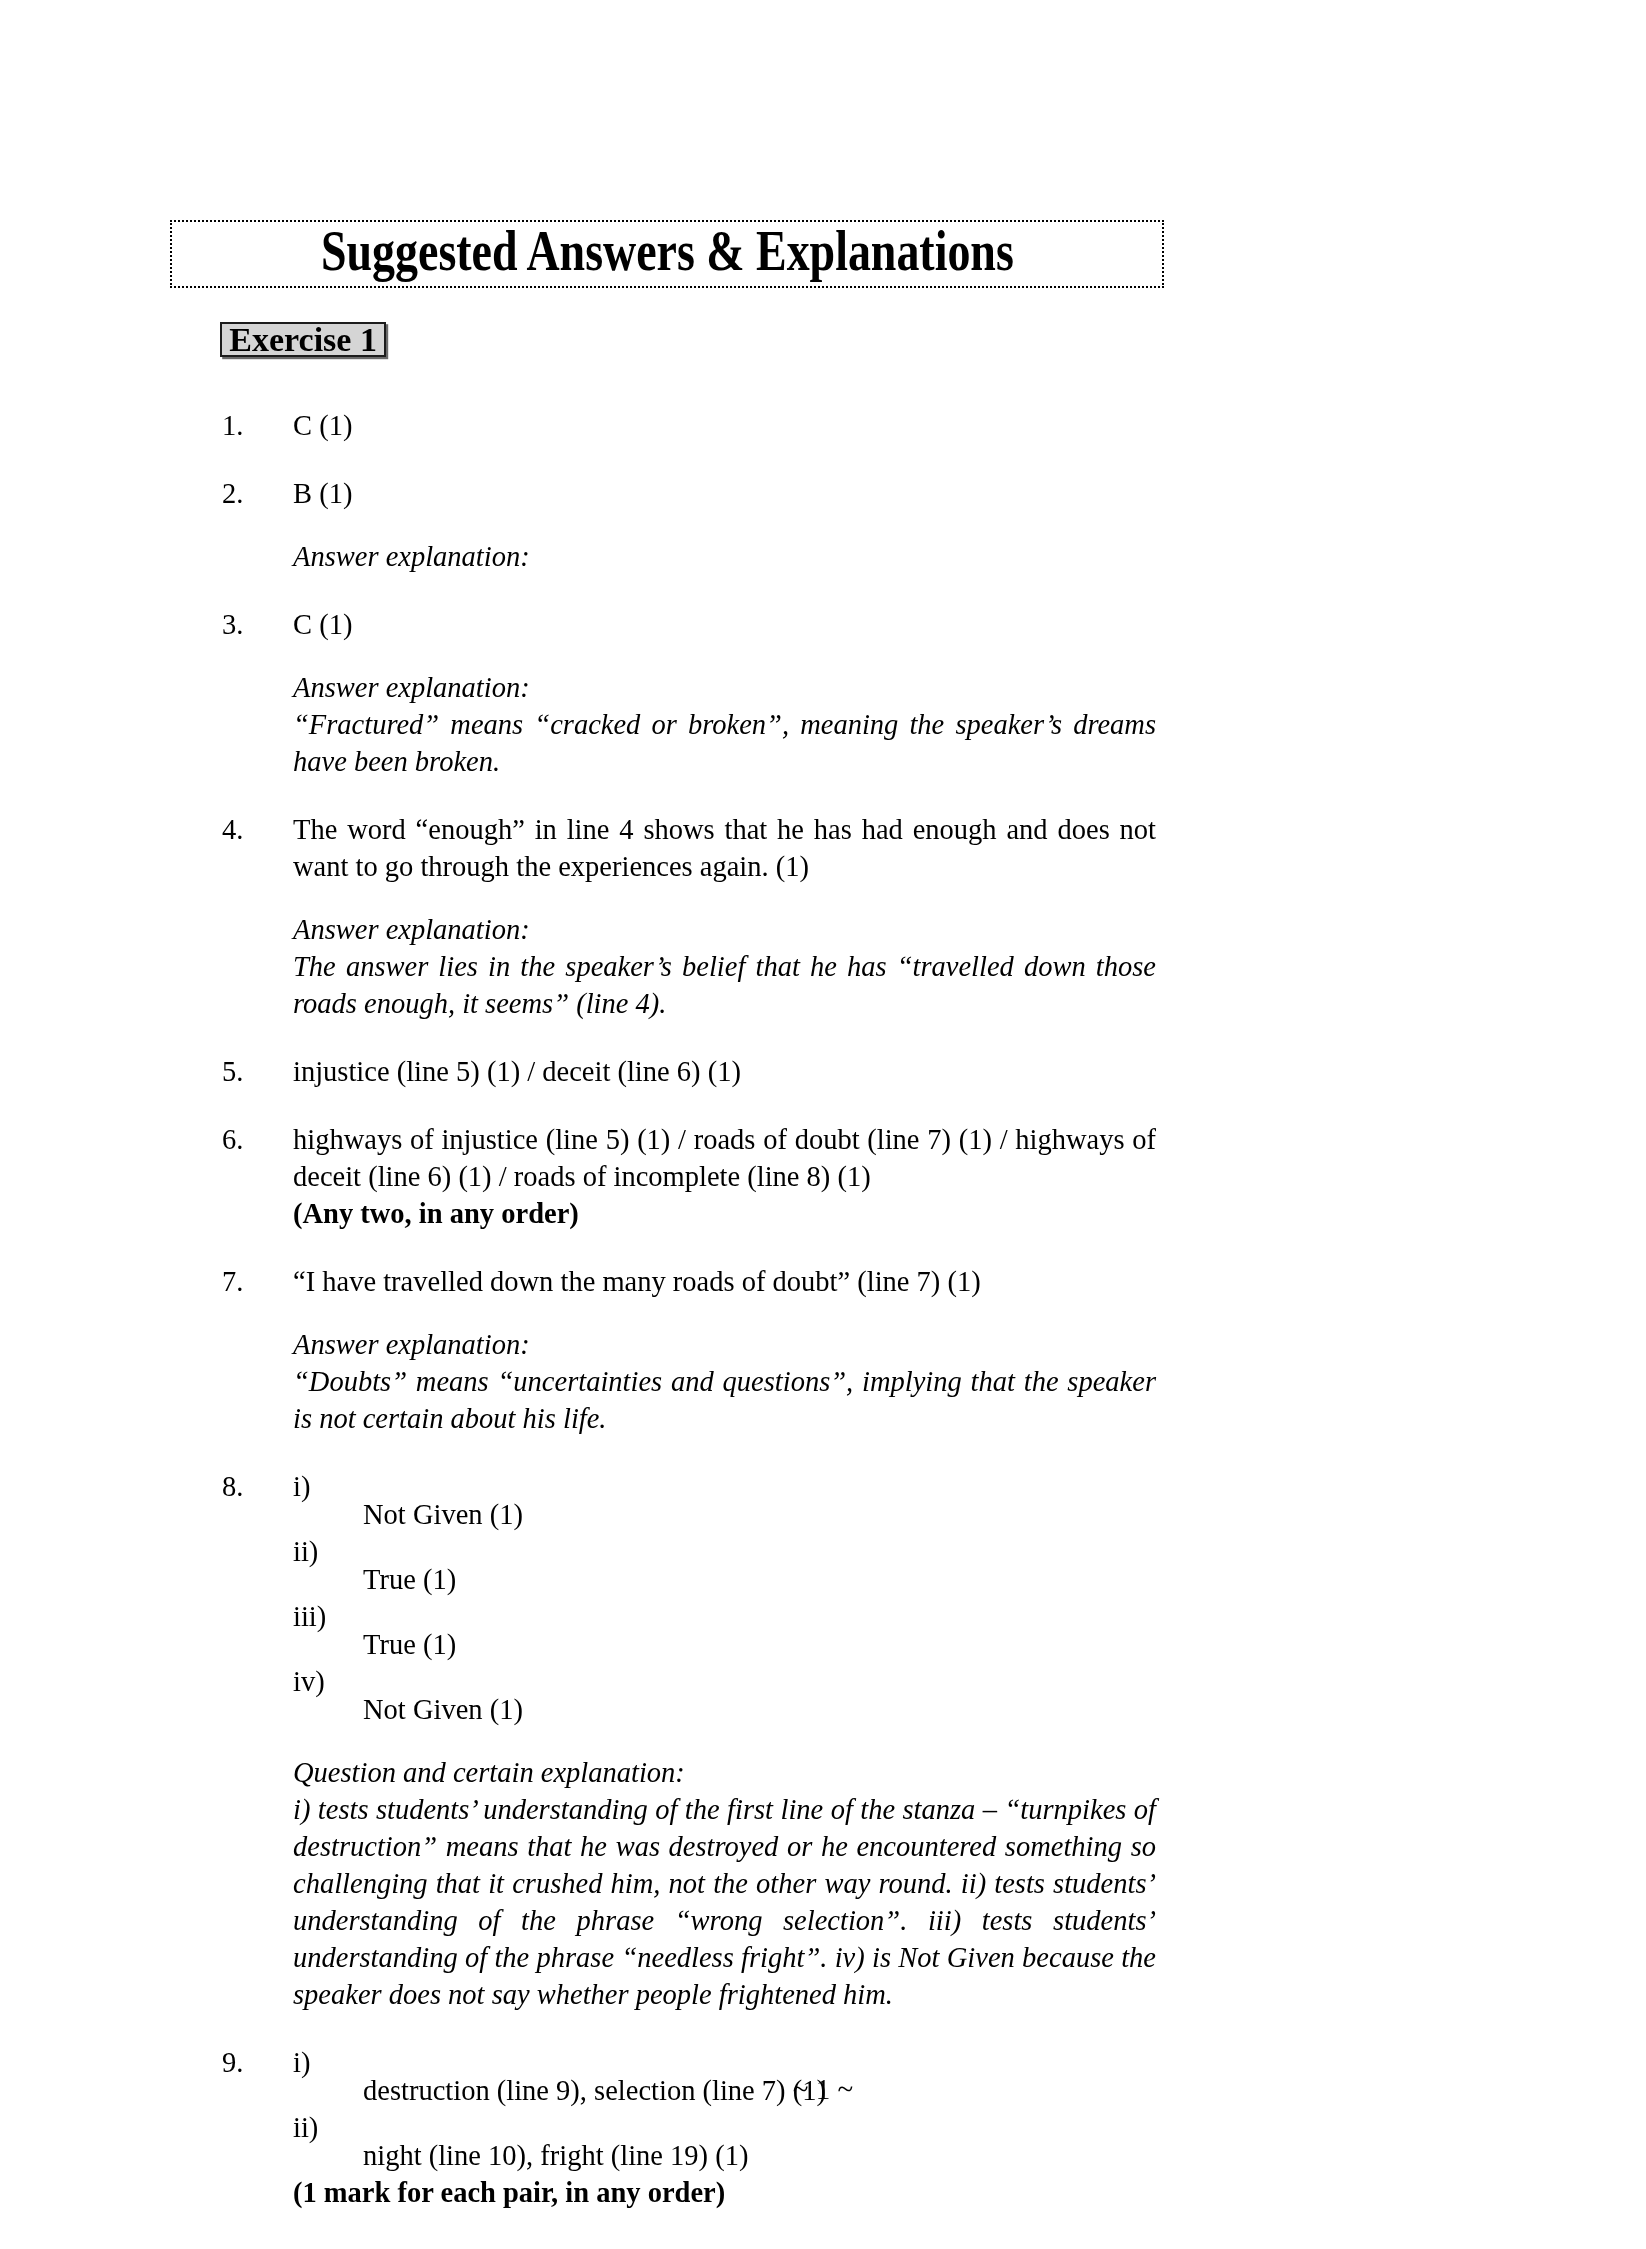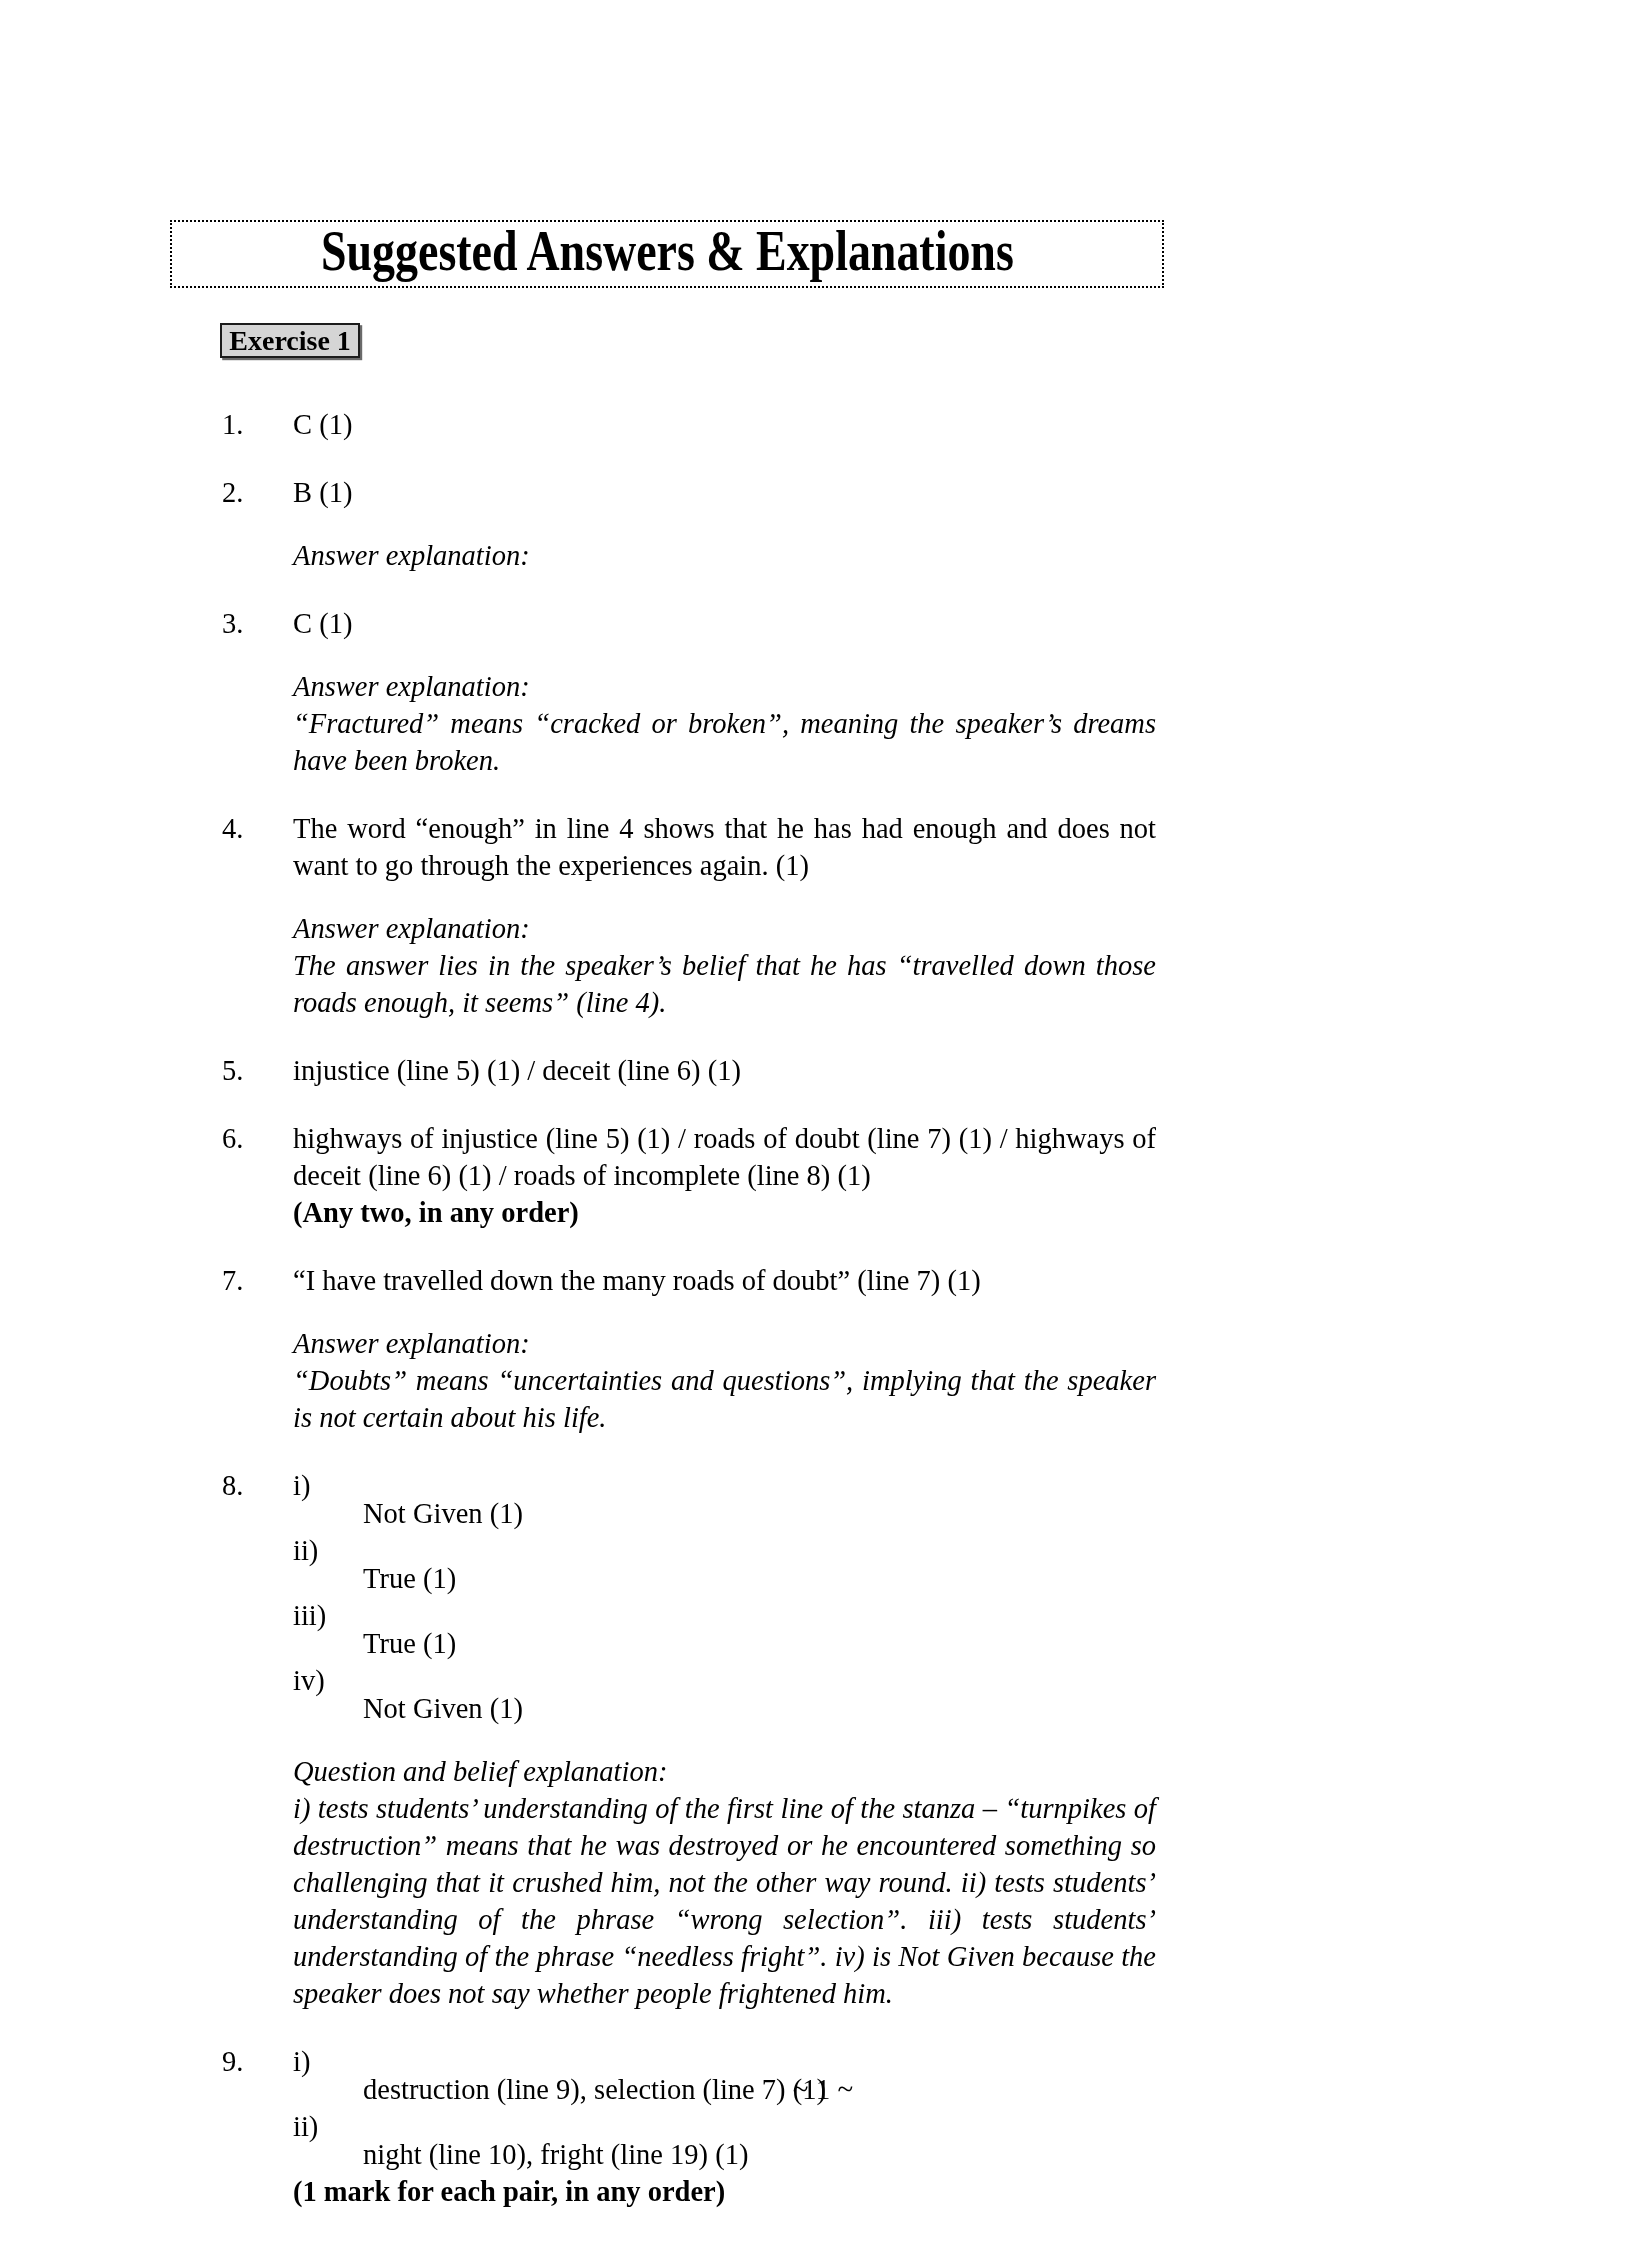--- a/index.html
+++ b/index.html
@@ -30,21 +30,21 @@
     transform-origin:center;
   }
   .exercise-row { margin:34px 0 0 220px; }
   .exercise-box {
     display:inline-block;
     background:#d5d5d5;
     border:2.2px solid #1c1c1c;
     box-shadow:2.2px 2.2px 0 #6a6a6a;
     padding:0 7.3px;
     font-weight:bold;
-    font-size:28px;
+    font-size:34px;
     line-height:31px;
   }
   .content { margin:0 220px 0 222px; }
   .qa-item { display:flex; margin-top:31px; }
   .qa-item.first { margin-top:47px; }
   .num { flex:0 0 71px; width:71px; }
   .body { flex:1; min-width:0; }
   .justify { text-align:justify; }
   .explanation { font-style:italic; margin-top:26px; }
   .expl-label { }
@@ -156,21 +156,21 @@
         </div>
         <div class="sub-row">
           <div class="sub-label">iii)</div>
           <div class="sub-text">True (1)</div>
         </div>
         <div class="sub-row">
           <div class="sub-label">iv)</div>
           <div class="sub-text">Not Given (1)</div>
         </div>
         <div class="explanation">
-          <div class="expl-label">Question and belief explanation:</div>
+          <div class="expl-label">Question and certain explanation:</div>
           <div class="expl-text">i) tests students’ understanding of the first line of the stanza – “turnpikes of destruction” means that he was destroyed or he encountered something so challenging that it crushed him, not the other way round. ii) tests students’ understanding of the phrase “wrong selection”. iii) tests students’ understanding of the phrase “needless fright”. iv) is Not Given because the speaker does not say whether people frightened him.</div>
         </div>
       </div>
     </div>
 
     <div class="qa-item">
       <div class="num">9.</div>
       <div class="body">
         <div class="sub-row">
           <div class="sub-label">i)</div>

